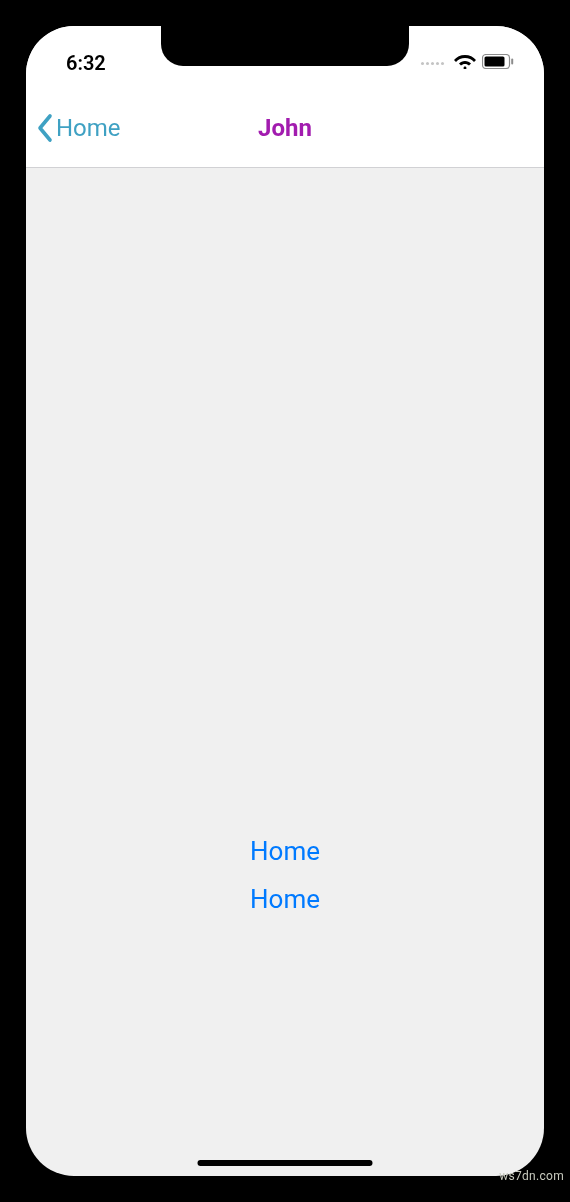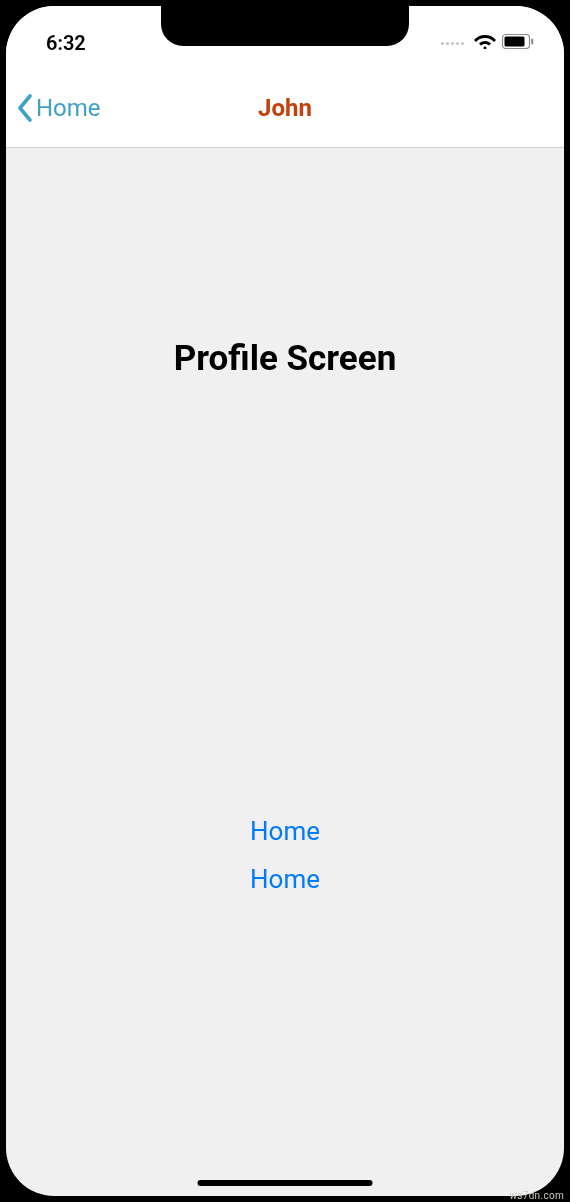--- a/index.html
+++ b/index.html
@@ -18,21 +18,21 @@
       align-items: center;
       justify-content: center;
     }
 
     .device-frame {
       position: relative;
       width: 570px;
       height: 1202px;
       background: #000;
       border-radius: 66px;
-      padding: 6px;
+      padding: 26px;
     }
 
     .screen {
       position: relative;
       width: 100%;
       height: 100%;
       background: #f0f0f0;
       border-radius: 48px;
       overflow: hidden;
     }
@@ -109,21 +109,21 @@
     .back-button .chevron {
       display: inline-flex;
       align-items: center;
       margin-right: 2px;
     }
 
     .nav-title {
       margin: 12px auto;
       font-size: 24px;
       font-weight: 700;
-      color: #c2410c;
+      color: #a21caf;
     }
 
     .content {
       flex: 1;
       position: relative;
       height: calc(100% - 142px);
     }
 
     .profile-heading {
       position: absolute;
@@ -160,23 +160,23 @@
       left: 50%;
       transform: translateX(-50%);
       width: 175px;
       height: 6px;
       background: #000;
       border-radius: 3px;
     }
 
     .watermark {
       position: absolute;
-      bottom: 1px;
+      bottom: 19px;
       right: 6px;
-      font-size: 10px;
+      font-size: 12px;
       color: #c8cabe;
       letter-spacing: 0.3px;
       z-index: 20;
     }
   </style>
 </head>
 <body>
 
 <div class="device-frame">
   <div class="screen">
@@ -213,21 +213,20 @@
           <svg width="18" height="30" viewBox="0 0 18 30">
             <polyline points="14,3 4,15 14,27" fill="none" stroke="#3fa1c3" stroke-width="3.6" stroke-linecap="round" stroke-linejoin="round"></polyline>
           </svg>
         </span>
         <span>Home</span>
       </div>
       <div class="nav-title">John</div>
     </div>
 
     <div class="content">
-      <div class="profile-heading">Profile Screen</div>
       <div class="link-group">
         <div class="link">Home</div>
         <div class="link">Home</div>
       </div>
       <div class="home-indicator"></div>
     </div>
 
   </div>
   <div class="watermark">ws7dn.com</div>
 </div>

